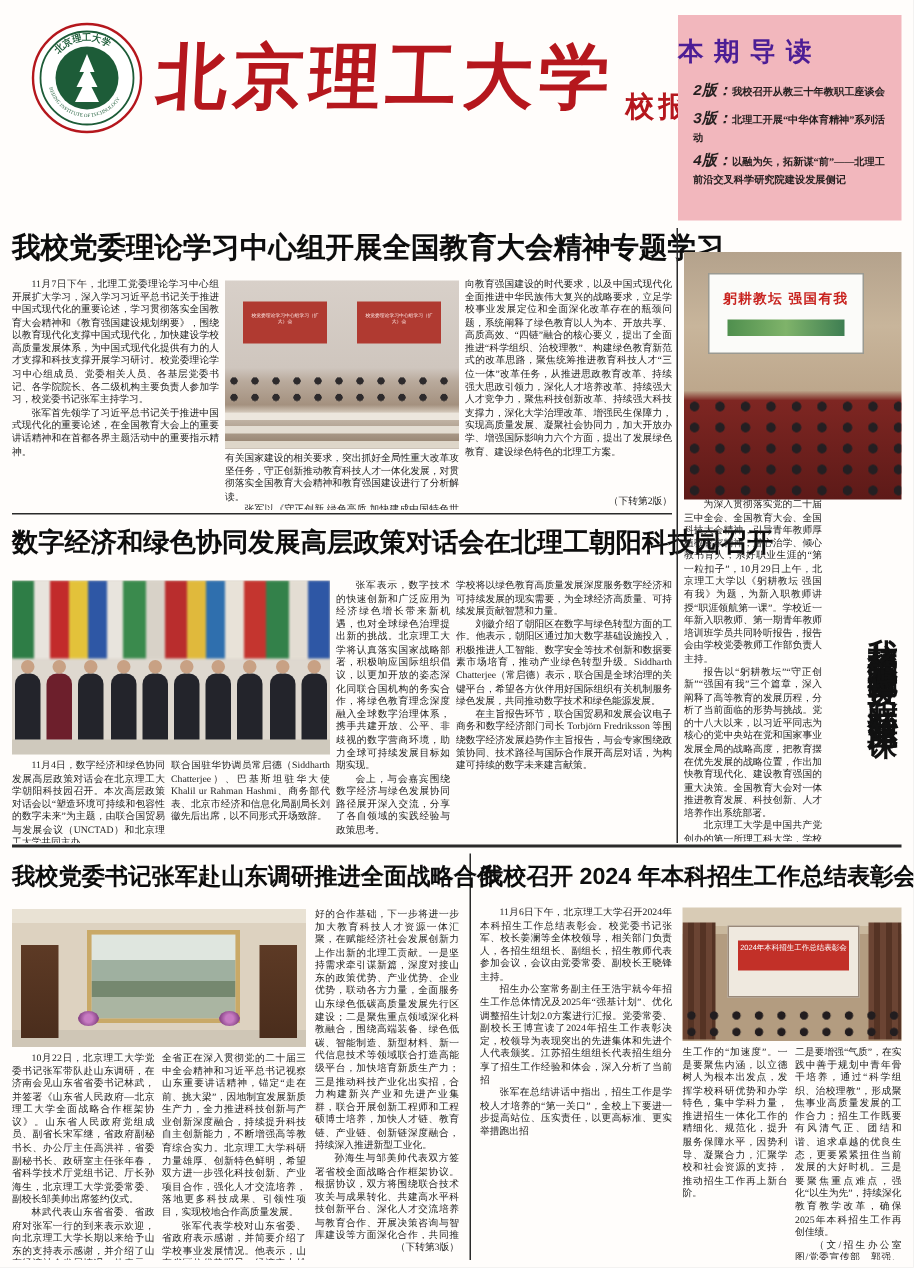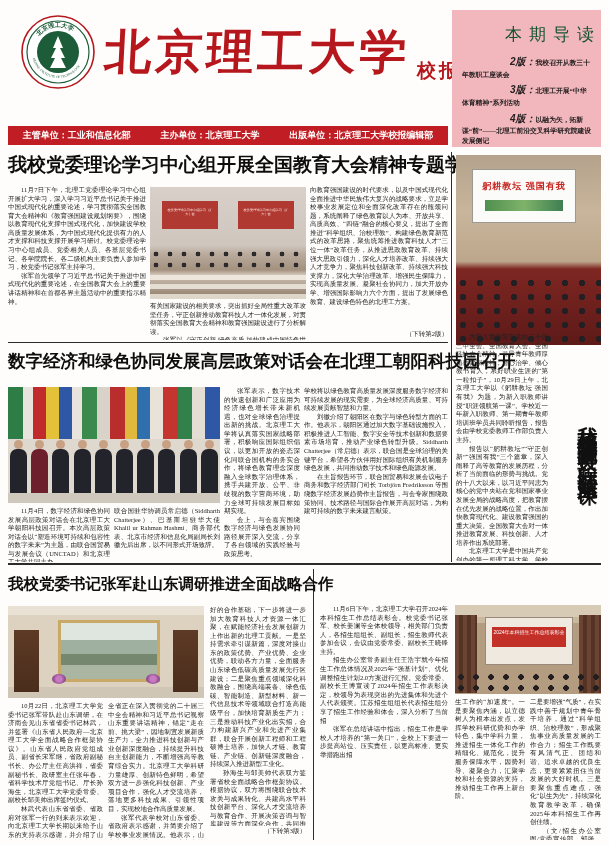--- a/index.html
+++ b/index.html
@@ -13,24 +13,24 @@
             font-family:"Liberation Serif",serif;transform:skewX(-3deg);white-space:nowrap;}
   .mh-suffix{left:417px;top:58px;font-size:19px;font-weight:bold;color:#b5171d;letter-spacing:3px;}
   .mh-eng{left:96px;top:90px;width:352px;font-size:11px;color:#3c3c3c;text-align:center;
           font-family:"Liberation Sans",sans-serif;word-spacing:13px;letter-spacing:1px;white-space:nowrap;}
   .mh-issue{left:8px;top:110px;width:440px;display:flex;justify-content:space-between;
             font-size:8.5px;font-weight:bold;color:#111;white-space:nowrap;}
   .mh-bar{left:8px;top:126px;width:440px;height:19px;background:#c01e24;color:#fff;
           display:flex;justify-content:space-around;align-items:center;font-size:9px;font-weight:bold;white-space:nowrap;}
   
   .digest{left:452px;top:10px;width:149px;height:137px;background:#f2b7bd;}
-  .digest-title{margin:13px 0 9px 0;text-align:right;color:#14532d;font-size:17px;font-weight:normal;
+  .digest-title{margin:13px 0 9px 0;text-align:left;color:#4c1d95;font-size:17px;font-weight:bold;
                 letter-spacing:7px;font-family:"Liberation Sans",sans-serif;}
   .digest-item{margin:4px 8px 0 10px;font-size:6.8px;font-weight:bold;color:#262020;line-height:1.45;text-align:left;}
-  .digest-item .no{font-family:Liberation Sans, sans-serif;font-style:italic;font-size:10px;font-weight:bold;color:#262020;margin-left:48px;}
+  .digest-item .no{font-family:Liberation Mono, monospace;font-style:italic;font-size:10px;font-weight:bold;color:#262020;}
   
   .rule{background:#2b2b2b;}
   
   .hl{font-family:"Liberation Sans",sans-serif;font-weight:bold;text-align:center;color:#0d0d0d;white-space:nowrap;}
   
   .body{font-size:6.5px;line-height:1.32;text-align:justify;overflow:hidden;color:#222;}
   .body p{margin:0;text-indent:2em;}
   .cont p:first-child{text-indent:0;}
   .jump{font-size:6.5px;text-align:right;color:#222;}
   
@@ -88,25 +88,20 @@
       </defs>
       <text font-size="6.2" fill="#1d5c38" font-weight="bold"><textPath href="#arcT" startOffset="22%">北京理工大学</textPath></text>
       <text font-size="3.4" fill="#1d5c38"><textPath href="#arcB" startOffset="8%">BEIJING INSTITUTE OF TECHNOLOGY</textPath></text>
     </svg>
   </div>
 
   <div class="abs mh-title">北京理工大学</div>
   <div class="abs mh-suffix">校报</div>
 
 
-  <div class="abs mh-bar">
-    <span>主管单位：工业和信息化部</span>
-    <span>主办单位：北京理工大学</span>
-    <span>出版单位：北京理工大学校报编辑部</span>
-  </div>
 
   <div class="abs digest">
     <div class="digest-title">本期导读</div>
     <div class="digest-item">
       <span class="no">2版：</span><span>我校召开从教三十年教职工座谈会</span>
     </div>
     <div class="digest-item">
       <span class="no">3版：</span><span>北理工开展“中华体育精神”系列活动</span>
     </div>
     <div class="digest-item">
@@ -174,21 +169,21 @@
       <p>会上，与会嘉宾围绕数字经济与绿色发展协同路径展开深入交流，分享了各自领域的实践经验与政策思考。</p>
     </div>
   <div class="abs body cont" style="left:304px;top:387px;width:144px;height:175px;">
       <p>学校将以绿色教育高质量发展深度服务数字经济和可持续发展的现实需要，为全球经济高质量、可持续发展贡献智慧和力量。</p>
       <p>刘徽介绍了朝阳区在数字与绿色转型方面的工作。他表示，朝阳区通过加大数字基础设施投入，积极推进人工智能、数字安全等技术创新和数据要素市场培育，推动产业绿色转型升级。Siddharth Chatterjee（常启德）表示，联合国是全球治理的关键平台，希望各方伙伴用好国际组织有关机制服务绿色发展，共同推动数字技术和绿色能源发展。</p>
       <p>在主旨报告环节，联合国贸易和发展会议电子商务和数字经济部门司长 Torbjörn Fredriksson 等围绕数字经济发展趋势作主旨报告，与会专家围绕政策协同、技术路径与国际合作展开高层对话，为构建可持续的数字未来建言献策。</p>
     </div>
 
   <div class="abs rule" style="left:451px;top:152px;width:1px;height:410px;"></div>
 
-  <div class="abs ph ph2" style="left:456px;top:155px;width:145px;height:190px;">
+  <div class="abs ph ph2" style="left:456px;top:168px;width:145px;height:165px;">
     <div class="scr">
       <div class="t">躬耕教坛 强国有我</div>
       <div class="g"></div>
     </div>
     <div class="seatheads"></div>
   </div>
 
   <div class="abs body" style="left:456px;top:333px;width:92px;height:228px;">
       <p>为深入贯彻落实党的二十届三中全会、全国教育大会、全国科技大会精神，引导青年教师厚植教育家精神，潜心治学、倾心教书育人，系好职业生涯的“第一粒扣子”，10月29日上午，北京理工大学以《躬耕教坛 强国有我》为题，为新入职教师讲授“职涯领航第一课”。学校近一年新入职教师、第一期青年教师培训班学员共同聆听报告，报告会由学校党委教师工作部负责人主持。</p>
       <p>报告以“躬耕教坛”“守正创新”“强国有我”三个篇章，深入阐释了高等教育的发展历程，分析了当前面临的形势与挑战。党的十八大以来，以习近平同志为核心的党中央站在党和国家事业发展全局的战略高度，把教育摆在优先发展的战略位置，作出加快教育现代化、建设教育强国的重大决策。全国教育大会对一体推进教育发展、科技创新、人才培养作出系统部署。</p>
@@ -216,20 +211,21 @@
   <div class="abs jump" style="left:210px;top:827px;width:96px;">（下转第3版）</div>
   <div class="abs body" style="left:8px;top:702px;width:95px;height:138px;">
       <p>10月22日，北京理工大学党委书记张军带队赴山东调研，在济南会见山东省省委书记林武，并签署《山东省人民政府—北京理工大学全面战略合作框架协议》。山东省人民政府党组成员、副省长宋军继，省政府副秘书长、办公厅主任高洪祥，省委副秘书长、政研室主任张年春，省科学技术厅党组书记、厅长孙海生，北京理工大学党委常委、副校长邹美帅出席签约仪式。</p>
       <p>林武代表山东省省委、省政府对张军一行的到来表示欢迎，向北京理工大学长期以来给予山东的支持表示感谢，并介绍了山东经济社会发展情况。他表示，山东是人口大省、文化大省、经济大省，也是教育大省。当前，</p>
     </div>
   <div class="abs body cont" style="left:108px;top:702px;width:96px;height:138px;">
       <p>全省正在深入贯彻党的二十届三中全会精神和习近平总书记视察山东重要讲话精神，锚定“走在前、挑大梁”，因地制宜发展新质生产力，全力推进科技创新与产业创新深度融合，持续提升科技自主创新能力，不断增强高等教育综合实力。北京理工大学科研力量雄厚、创新特色鲜明，希望双方进一步强化科技创新、产业项目合作，强化人才交流培养，落地更多科技成果、引领性项目，实现校地合作高质量发展。</p>
       <p>张军代表学校对山东省委、省政府表示感谢，并简要介绍了学校事业发展情况。他表示，山东省区位优势明显、经济实力雄厚、产业发展强劲，北理工与山东省有良</p>
     </div>
 
+  <div class="abs hl" style="left:320px;top:574px;width:281px;font-size:15.5px;">我校召开 2024 年本科招生工作总结表彰会</div>
 
   <div class="abs body" style="left:320px;top:605px;width:128px;height:235px;">
       <p>11月6日下午，北京理工大学召开2024年本科招生工作总结表彰会。校党委书记张军、校长姜澜等全体校领导，相关部门负责人，各招生组组长、副组长，招生教师代表参加会议，会议由党委常委、副校长王晓锋主持。</p>
       <p>招生办公室常务副主任王浩宇就今年招生工作总体情况及2025年“强基计划”、优化调整招生计划2.0方案进行汇报。党委常委、副校长王博宣读了2024年招生工作表彰决定，校领导为表现突出的先进集体和先进个人代表颁奖。江苏招生组组长代表招生组分享了招生工作经验和体会，深入分析了当前招</p>
       <p>张军在总结讲话中指出，招生工作是学校人才培养的“第一关口”，全校上下要进一步提高站位、压实责任，以更高标准、更实举措跑出招</p>
     </div>
 
   <div class="abs ph ph5" style="left:455px;top:605px;width:146px;height:89px;">
     <div class="curt" style="left:0;"></div>
     <div class="curt" style="right:0;"></div>

